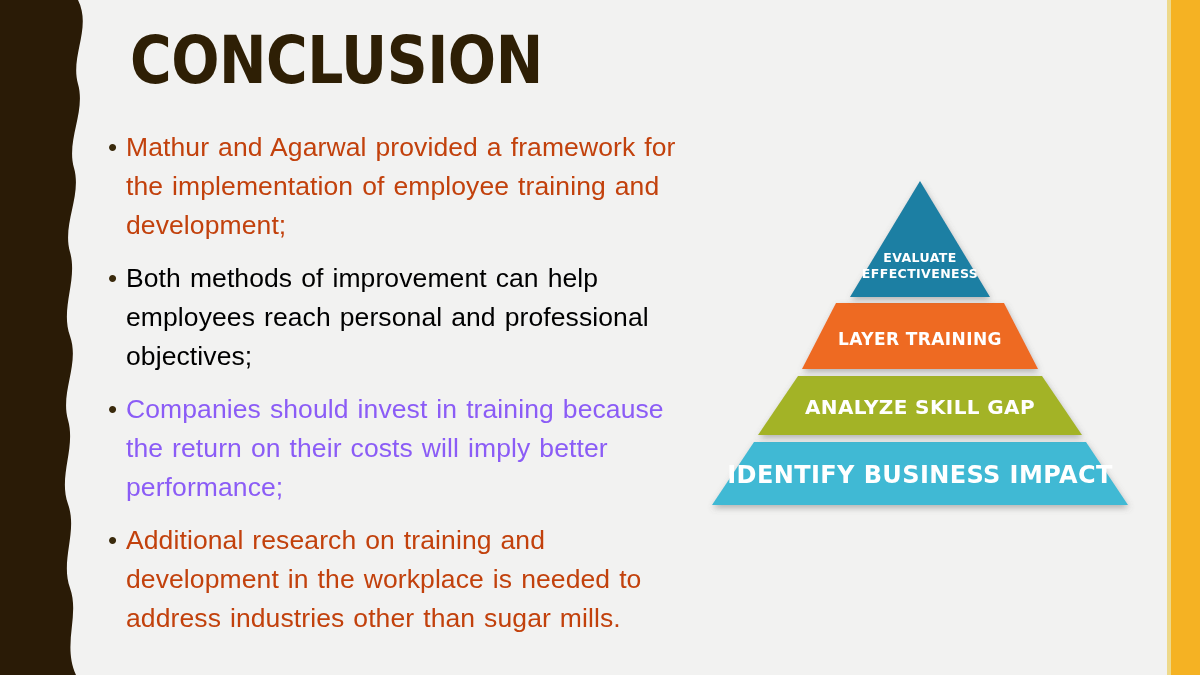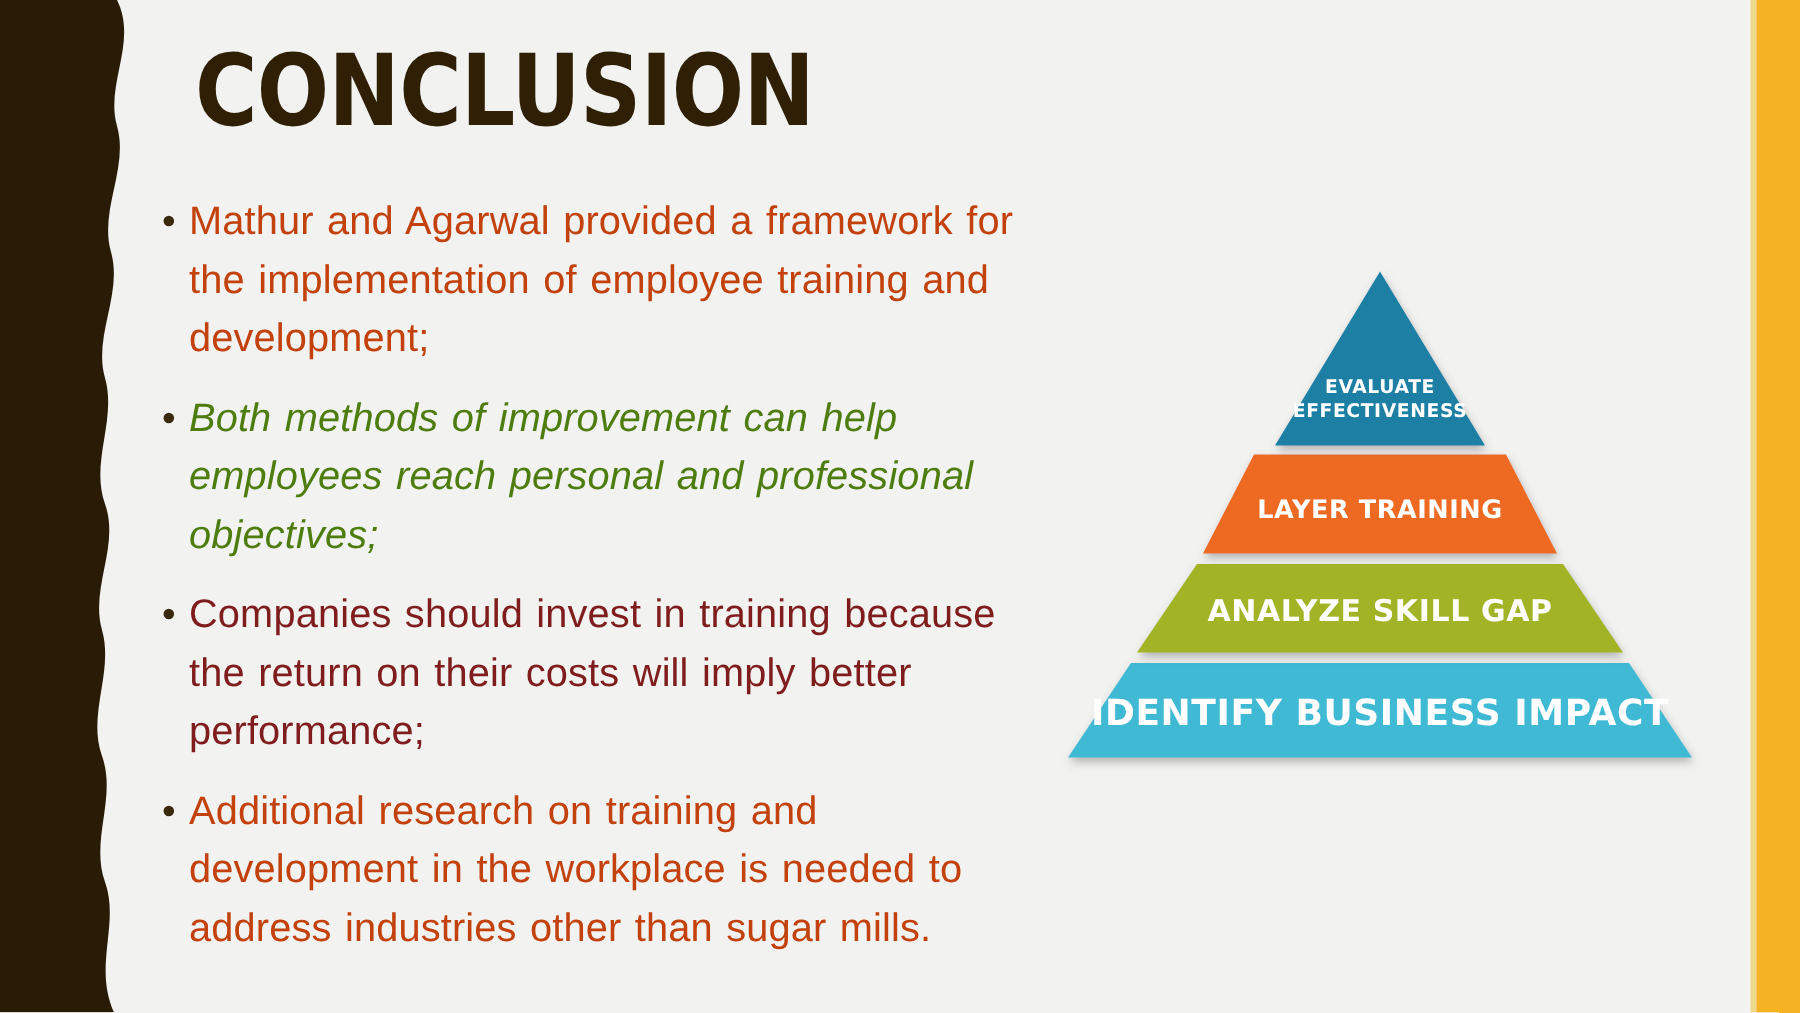--- a/index.html
+++ b/index.html
@@ -126,26 +126,26 @@
 
   <div class="bullet-list">
 
     <div class="bullet-item">
       <span class="bullet-dot">•</span>
       <span class="bullet-text" style="color: #c2410c;">Mathur and Agarwal provided a framework for the implementation of employee training and development;</span>
     </div>
 
     <div class="bullet-item">
       <span class="bullet-dot">•</span>
-      <span class="bullet-text" style="color: #4d7c0f; font-style: italic;">Both methods of improvement can help employees reach personal and professional objectives;</span>
+      <span class="bullet-text" style="color: #000000;">Both methods of improvement can help employees reach personal and professional objectives;</span>
     </div>
 
     <div class="bullet-item">
       <span class="bullet-dot">•</span>
-      <span class="bullet-text" style="color: #7f1d1d;">Companies should invest in training because the return on their costs will imply better performance;</span>
+      <span class="bullet-text" style="color: #8b5cf6;">Companies should invest in training because the return on their costs will imply better performance;</span>
     </div>
 
     <div class="bullet-item">
       <span class="bullet-dot">•</span>
       <span class="bullet-text" style="color: #c2410c;">Additional research on training and development in the workplace is needed to address industries other than sugar mills.</span>
     </div>
 
   </div>
 
   <div class="pyramid">

